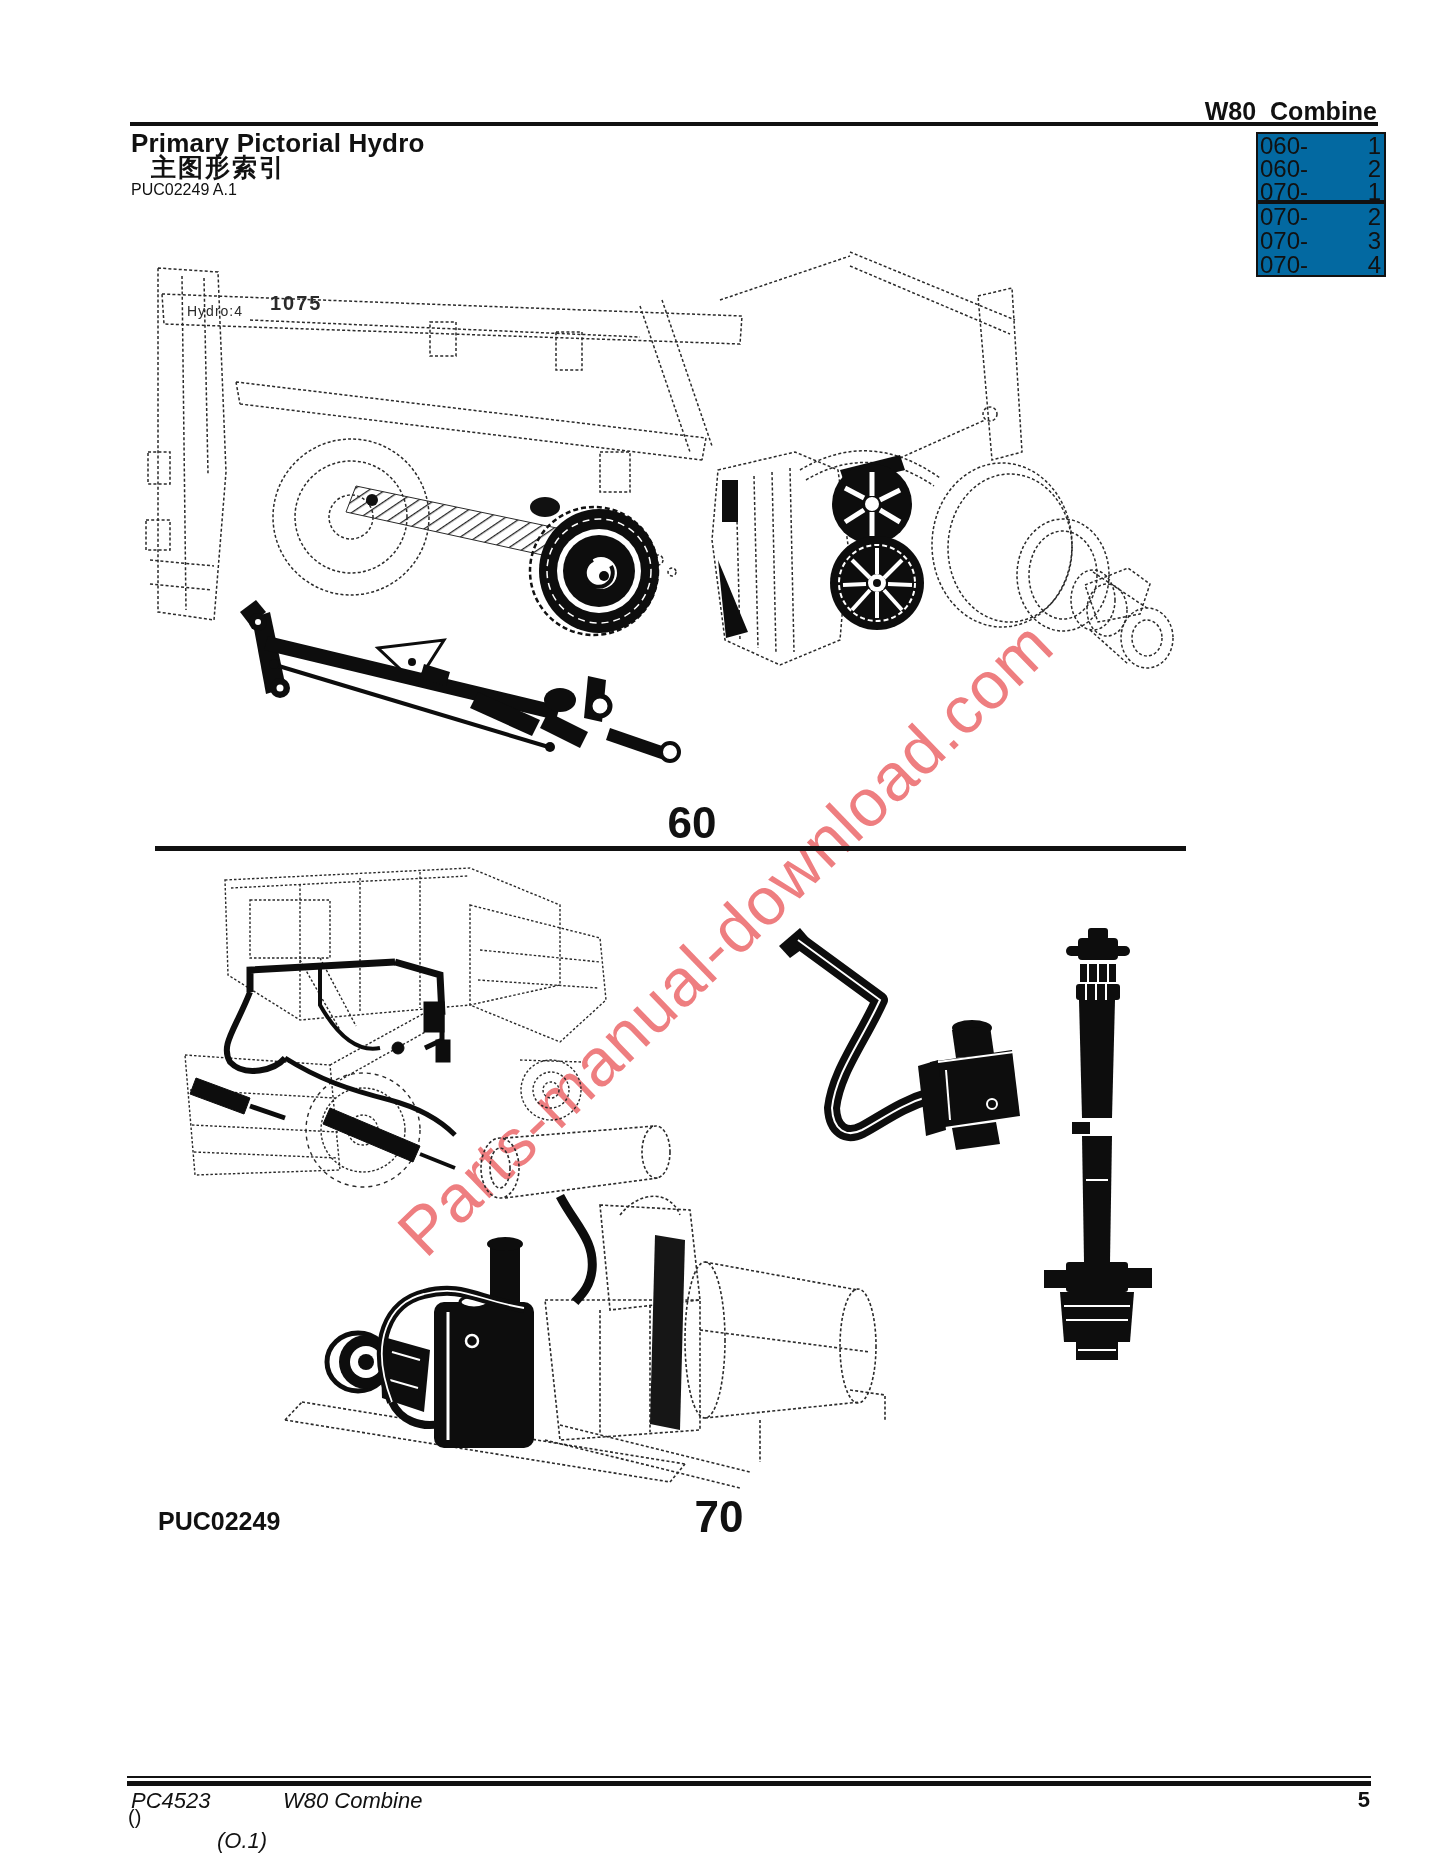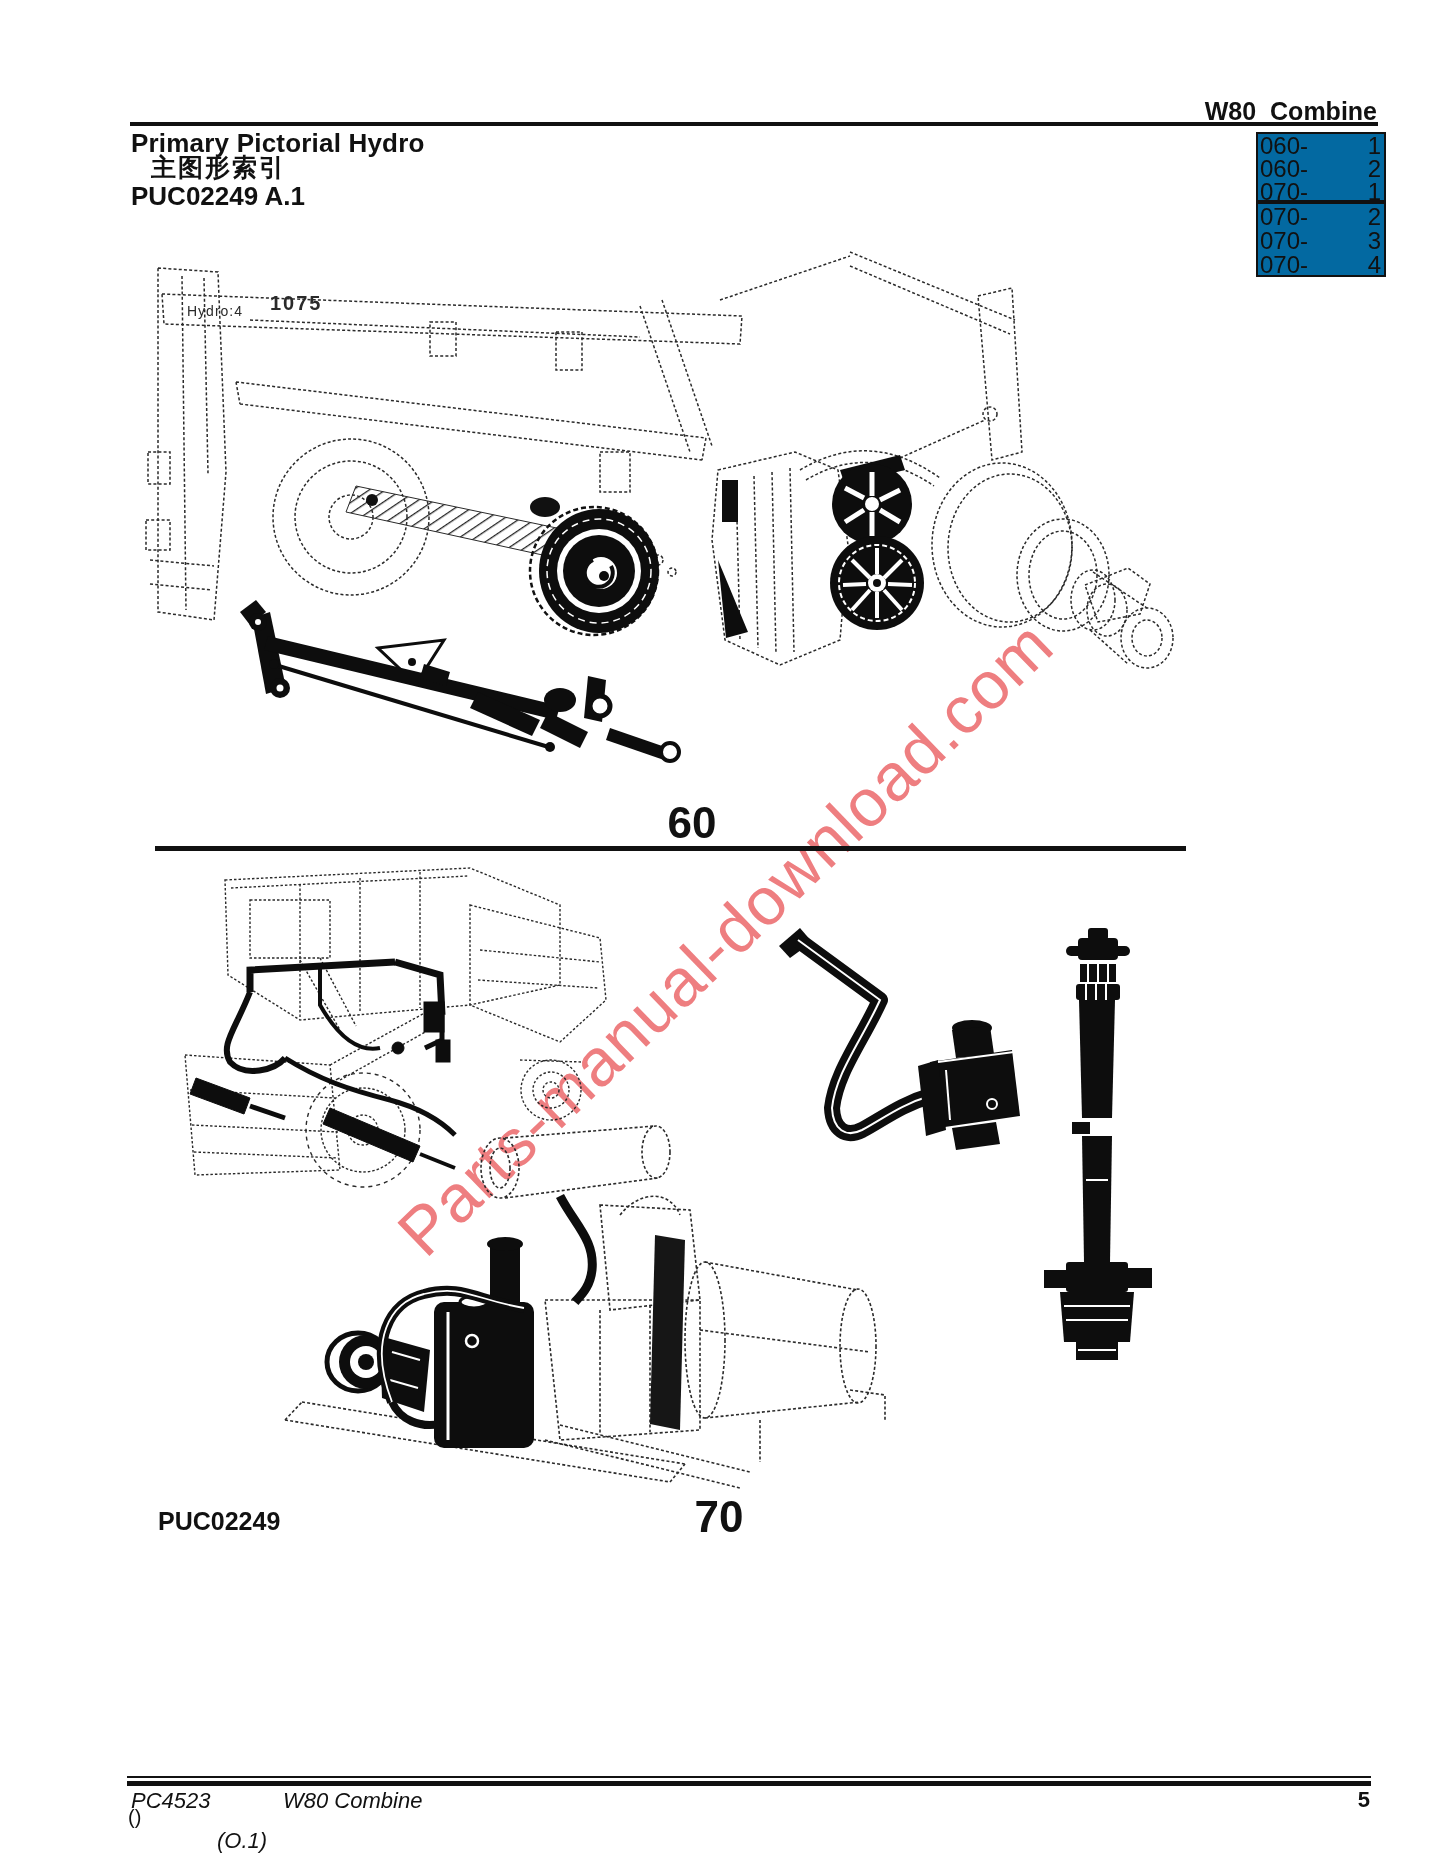--- a/index.html
+++ b/index.html
@@ -3,21 +3,21 @@
 <meta charset="utf-8">
 <style>
   html,body{margin:0;padding:0;background:#e8e8e8;}
   .page{position:relative;width:1445px;height:1870px;background:#ffffff;overflow:hidden;
         font-family:"Liberation Sans","DejaVu Sans",sans-serif;color:#111;}
   
   .hdr-model{position:absolute;top:97px;right:68px;font-size:25px;font-weight:bold;word-spacing:7px;}
   .hdr-rule{position:absolute;top:122px;left:130px;width:1248px;height:4px;background:#111;}
   .title{position:absolute;top:128px;left:131px;font-size:26px;font-weight:bold;letter-spacing:.2px;}
   .title-cn{position:absolute;top:151px;left:131px;font-size:25px;font-weight:bold;letter-spacing:2px;margin-left:20px;}
-  .ref{position:absolute;top:181px;left:131px;font-size:26px;font-weight:bold;}
+  .ref{position:absolute;top:181px;left:131px;font-size:16px;}
   
   .idx{position:absolute;left:1256px;width:126px;border:2px solid #111;background:#0369a1;}
   .idx-a{top:132px;height:66px;}
   .idx-b{top:202px;height:71px;}
   .idx-row{display:flex;justify-content:space-between;align-items:center;height:23px;
            font-size:24px;line-height:23px;padding:0 3px 0 2px;}
   .idx-b .idx-row{height:24px;}
   
   .figsvg{position:absolute;z-index:2;}
   .divider{position:absolute;z-index:2;top:846px;left:155px;width:1031px;height:5px;background:#111;}

